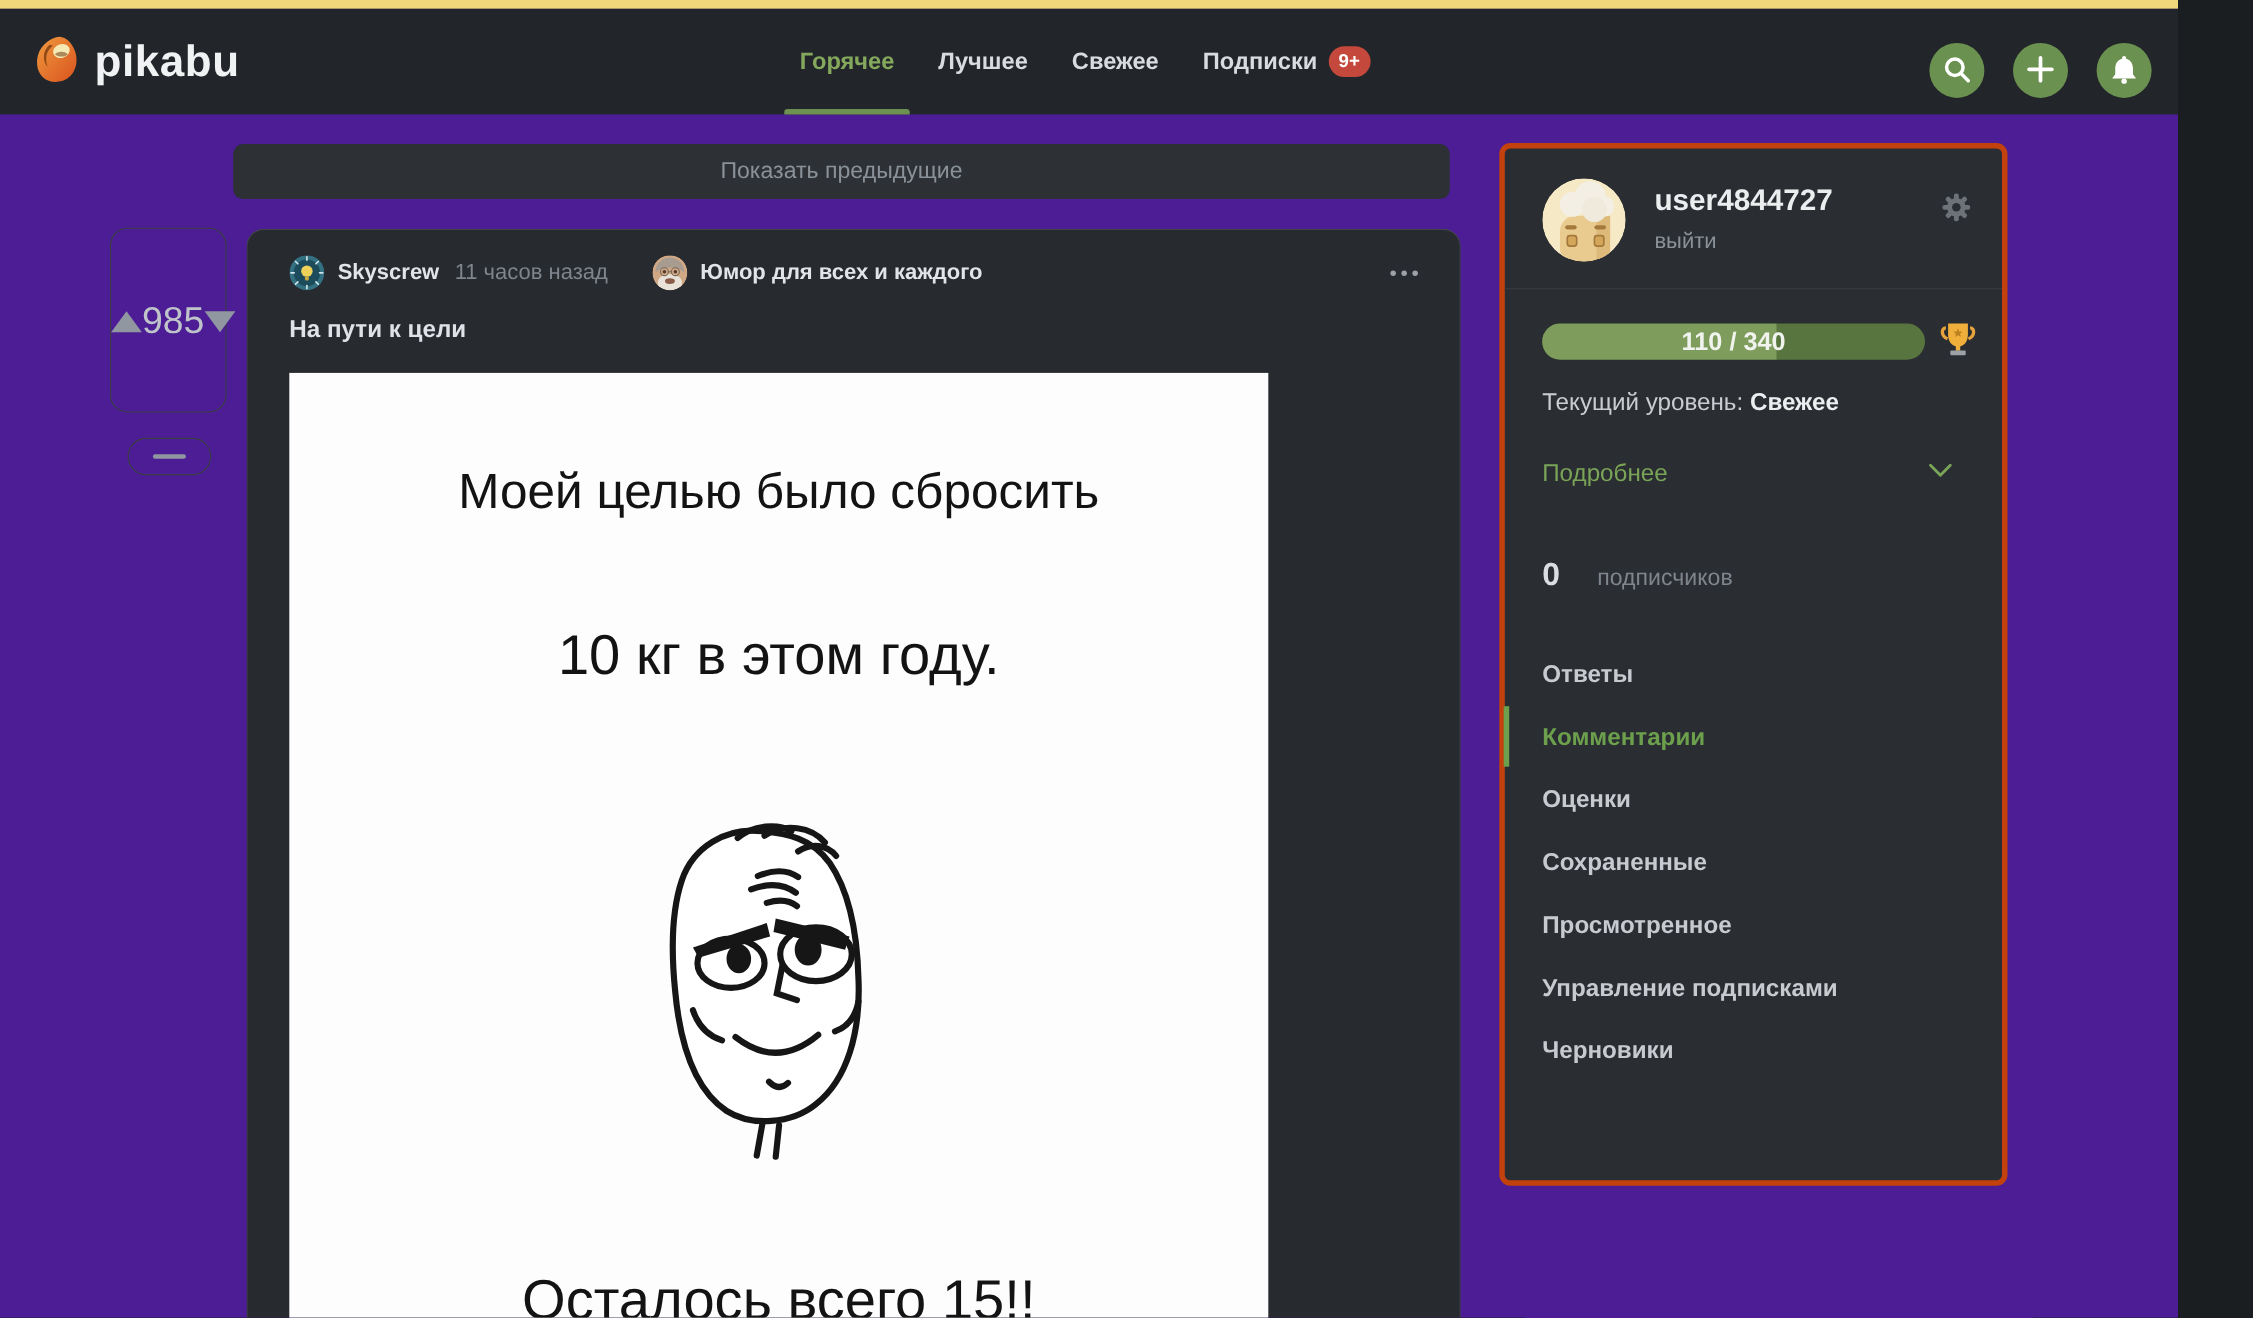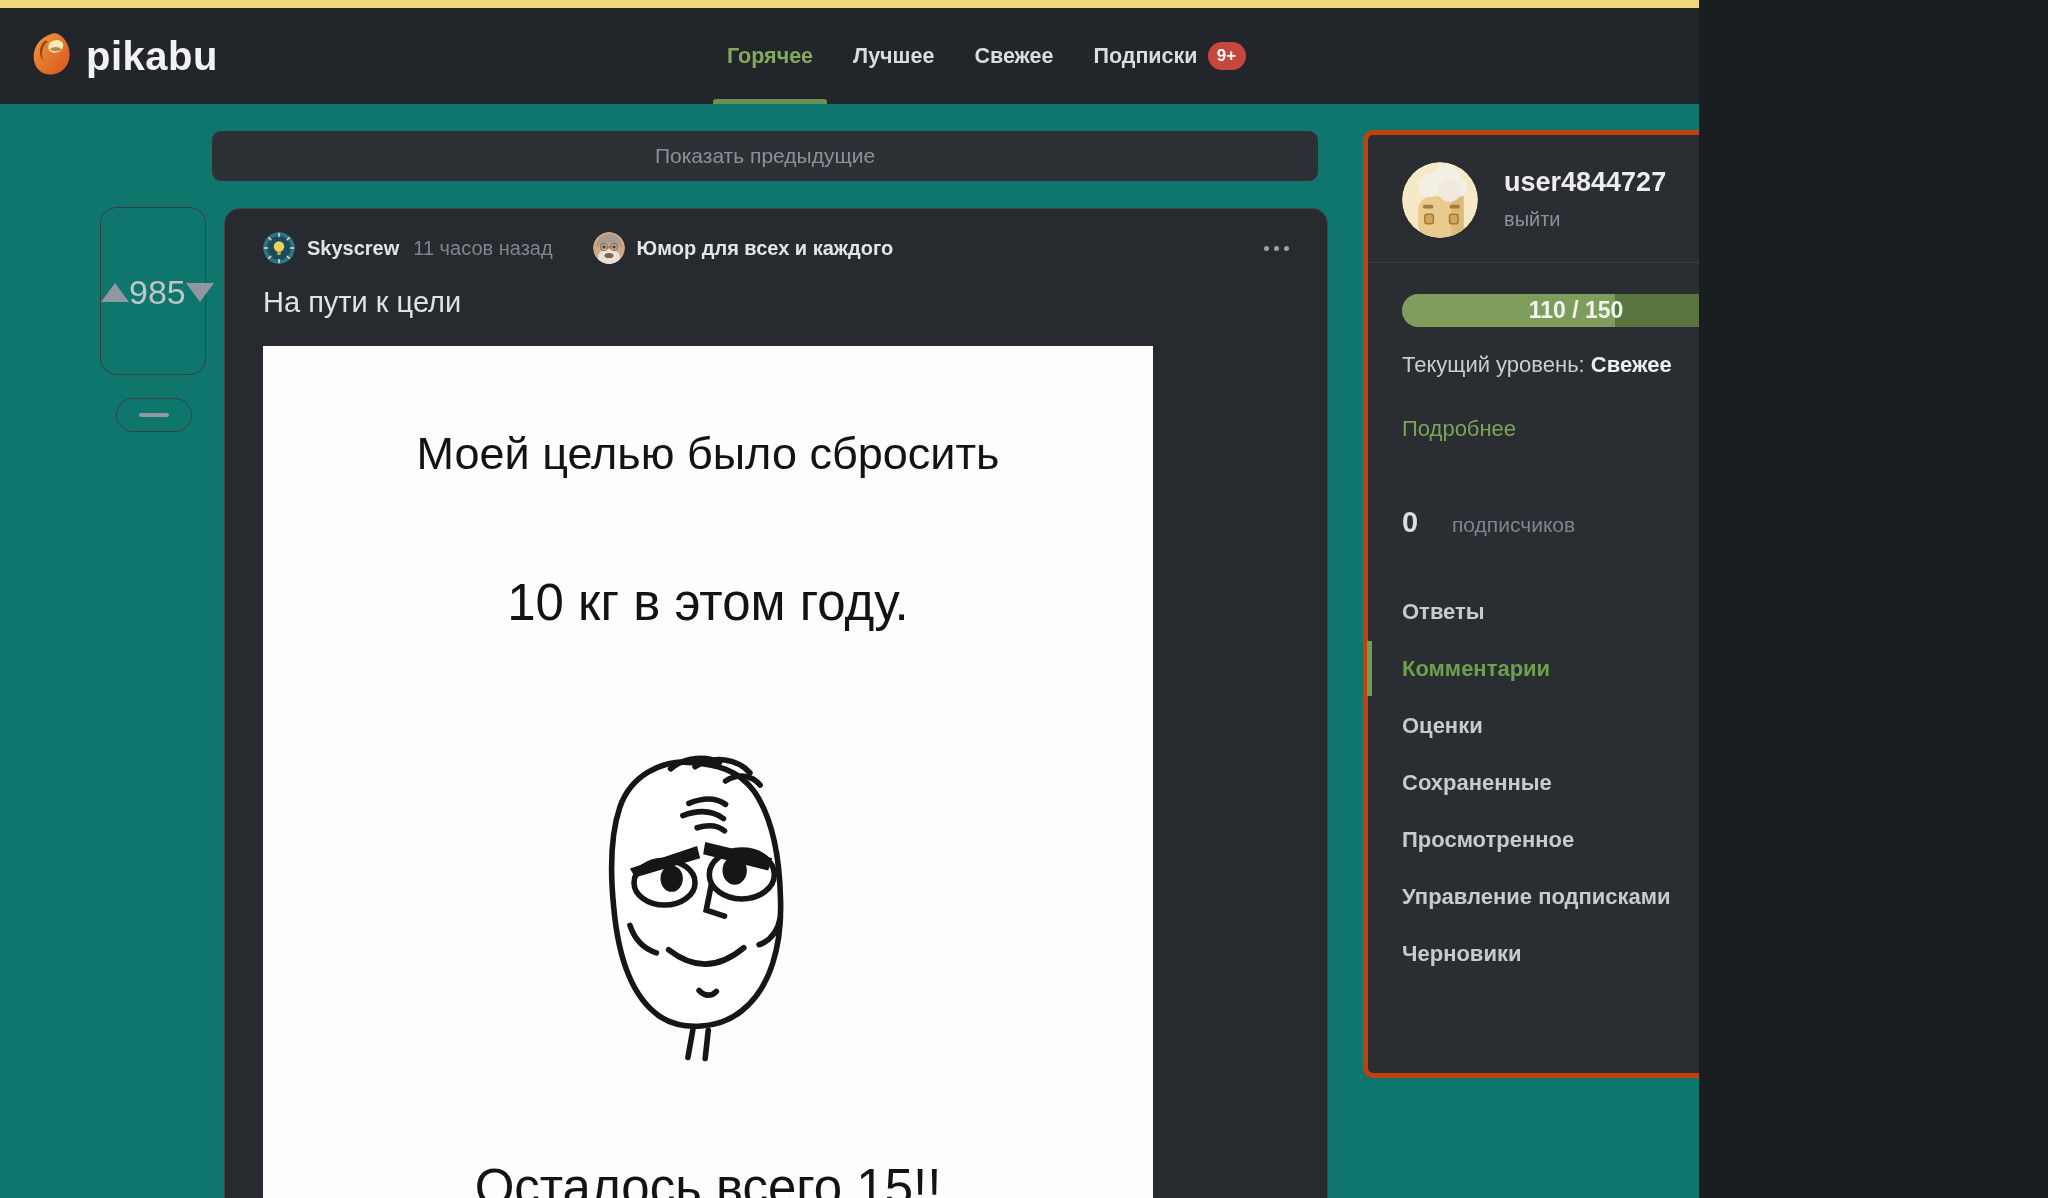--- a/index.html
+++ b/index.html
@@ -1,19 +1,19 @@
 <!DOCTYPE html>
 <html><head>
 <meta charset="utf-8">
 <style>
   html,body{margin:0;padding:0;background:#1b1e21;}
   *{box-sizing:border-box;}
   #app{
-    position:relative;width:1699px;height:1198px;overflow:hidden;
-    background:#0f766e;
+    position:relative;width:1980px;height:1198px;overflow:hidden;
+    background:#4c1d95;
     font-family:"Liberation Sans","DejaVu Sans",sans-serif;
     -webkit-font-smoothing:antialiased;
   }
   
   .topstrip{position:absolute;left:0;top:0;width:2048px;height:8px;background:#F2D77B;}
   .header{position:absolute;left:0;top:8px;width:2048px;height:96px;background:#222529;}
   .logo{position:absolute;left:28px;top:0;height:96px;display:flex;align-items:center;gap:12px;cursor:pointer;}
   .logo-text{font-size:40px;font-weight:700;color:#F0F2F4;letter-spacing:.5px;}
   .nav{position:absolute;left:727px;top:0;height:96px;display:flex;align-items:center;gap:40px;}
   .nav-item{position:relative;height:96px;display:flex;align-items:center;font-size:21.5px;font-weight:600;color:#D8DCE0;cursor:pointer;white-space:nowrap;}
@@ -36,21 +36,21 @@
   .post-card{position:absolute;left:224px;top:208px;width:1104px;height:1000px;background:#272A2F;border:1px solid #41454A;border-bottom:none;border-radius:16px 16px 0 0;overflow:hidden;}
   .post-head{display:flex;align-items:center;padding:23px 34px 0 38px;}
   .pa{width:32px;height:32px;border-radius:50%;overflow:hidden;flex:none;cursor:pointer;}
   .post-author{margin-left:12px;font-size:20px;font-weight:700;color:#E2E5E8;cursor:pointer;}
   .post-time{margin-left:14px;font-size:20px;color:#7E858C;}
   .post-comm-avatar{margin-left:40px;}
   .post-comm{margin-left:12px;font-size:20px;font-weight:700;color:#E2E5E8;cursor:pointer;}
   .spacer{flex:1;}
   .ellipsis{display:flex;gap:5px;align-items:center;cursor:pointer;padding:8px 4px;}
   .ellipsis i{width:5px;height:5px;border-radius:50%;background:#9BA1A7;}
-  .post-title{margin:22px 38px 0;font-size:29px;font-weight:400;color:#DFE3E7;cursor:pointer;}
+  .post-title{margin:22px 38px 0;font-size:22px;font-weight:700;color:#DFE3E7;cursor:pointer;}
   .meme{margin:27px 0 0 38px;width:890px;height:925px;background:#FDFDFD;color:#131313;display:flex;flex-direction:column;align-items:center;overflow:hidden;cursor:pointer;}
   .meme-line1{margin-top:82px;font-size:45px;}
   .meme-line2{margin-top:93px;font-size:51px;}
   .meme-face{margin-top:112px;margin-right:30px;}
   .meme-line3{margin-top:92px;font-size:51px;}
   
   .sidebar{position:absolute;left:1363px;top:130px;width:462px;height:948px;background:#2A2D32;border:5px solid #c2410c;border-radius:10px;}
   .user-row{position:relative;display:flex;padding:27px 30px 0 34px;}
   .avatar-lg{width:76px;height:76px;border-radius:50%;overflow:hidden;flex:none;cursor:pointer;}
   .user-col{margin-left:26px;padding-top:5px;}
@@ -309,21 +309,21 @@
           <circle cx="16" cy="16" r="4.6" fill="#2A2D32"></circle>
         </svg>
       </div>
     </div>
 
     <div class="divider"></div>
 
     <div class="progress-row">
       <div class="bar">
         <div class="bar-fill" style="width:61.1%"></div>
-        <div class="bar-label">110 / 150</div>
+        <div class="bar-label">110 / 340</div>
       </div>
       <span>
         <svg width="36" height="36" viewBox="0 0 36 36">
           <path d="M7,8 C2.5,8 2.5,16 8.5,18" fill="none" stroke="#E7A33C" stroke-width="3"></path>
           <path d="M29,8 C33.5,8 33.5,16 27.5,18" fill="none" stroke="#E7A33C" stroke-width="3"></path>
           <path d="M9,4 h18 v10 c0,7 -4,11 -9,11 c-5,0 -9,-4 -9,-11 Z" fill="#EFAF3A"></path>
           <polygon points="18,8.5 19.2,11.3 22.2,11.5 19.9,13.4 20.7,16.3 18,14.7 15.3,16.3 16.1,13.4 13.8,11.5 16.8,11.3" fill="#BD8220"></polygon>
           <rect x="16" y="24.4" width="4" height="4.4" fill="#EFAF3A"></rect>
           <rect x="11" y="28.6" width="14" height="4.4" rx="1" fill="#9CA2A8"></rect>
         </svg>

